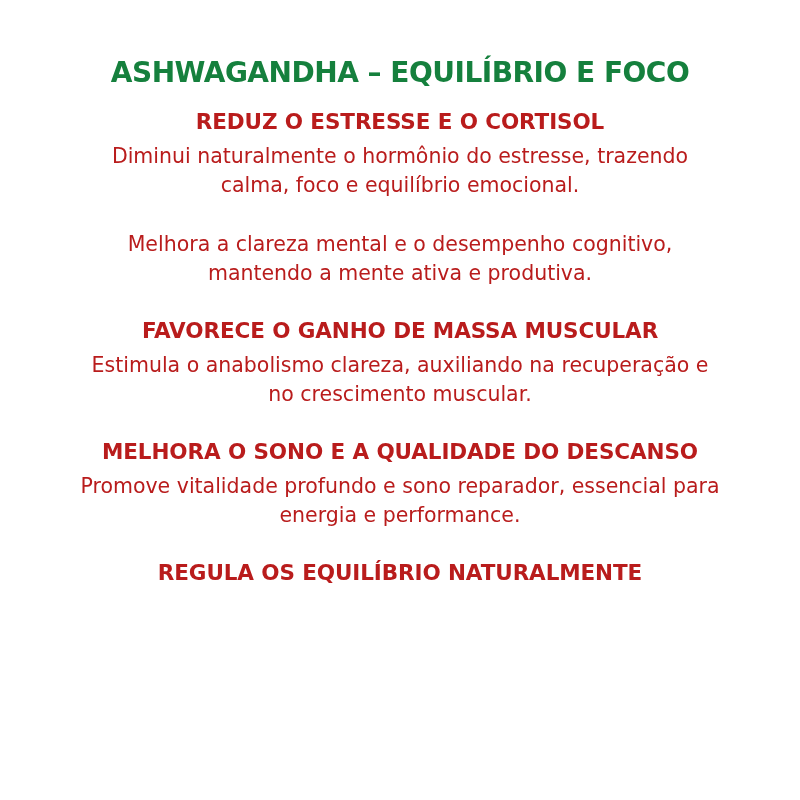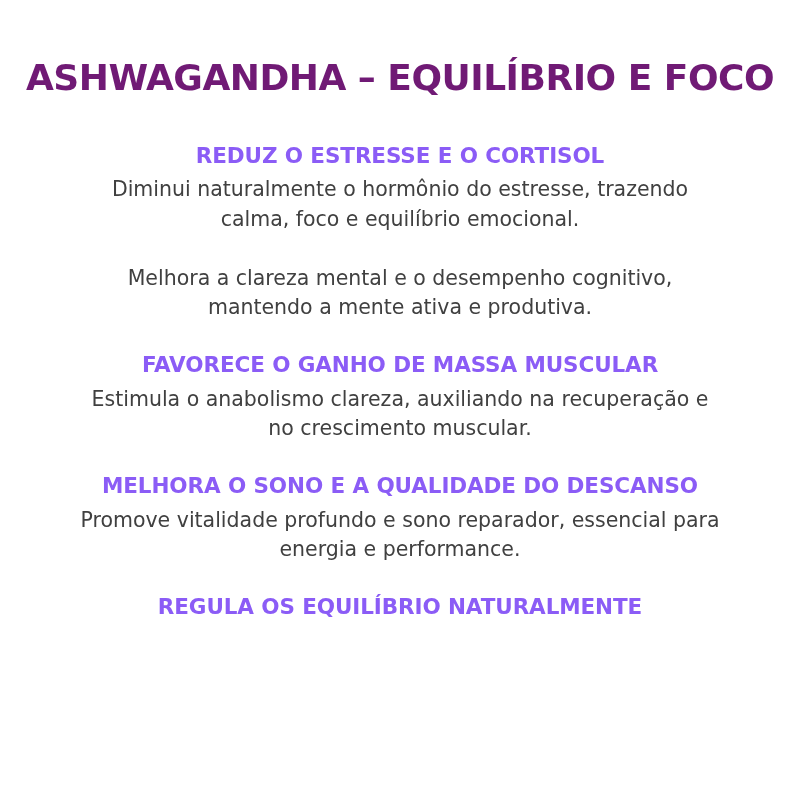--- a/index.html
+++ b/index.html
@@ -17,53 +17,53 @@
   .poster {
     width: 800px;
     height: 800px;
     box-sizing: border-box;
     padding: 44px 56px 30px 56px;
     display: flex;
     flex-direction: column;
     align-items: center;
   }
   .poster-title {
-    font-size: 36px;
+    font-size: 28px;
     font-weight: 800;
     letter-spacing: -0.5px;
     text-align: center;
-    color: #701a75;
+    color: #15803d;
     line-height: 1.1;
-    margin: 14px 0 45px 0;
+    margin: 14px 0 20px 0;
     white-space: nowrap;
   }
   .benefits {
     display: flex;
     flex-direction: column;
     align-items: center;
     gap: 30px;
     width: 100%;
   }
   .benefit {
     text-align: center;
     width: 100%;
   }
   .benefit-heading {
     font-size: 21.5px;
     font-weight: 700;
-    color: #8b5cf6;
+    color: #b91c1c;
     letter-spacing: -0.1px;
     line-height: 1.2;
     margin-bottom: 7px;
     white-space: nowrap;
   }
   .benefit-body {
     font-size: 20.5px;
     font-weight: 400;
-    color: #404040;
+    color: #b91c1c;
     line-height: 1.42;
     max-width: 640px;
     margin: 0 auto;
   }
 </style>
 </head>
 <body>
 
 <div class="poster">
 

